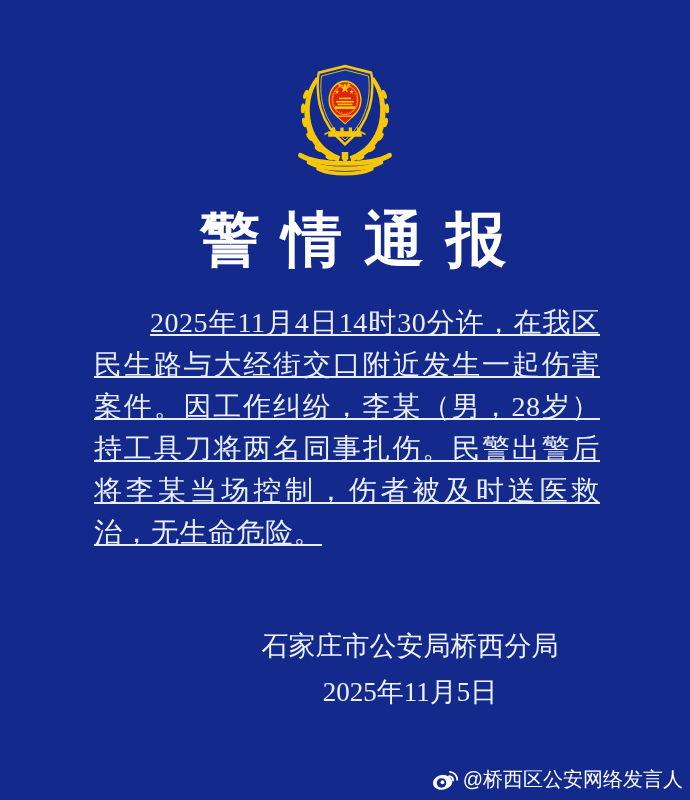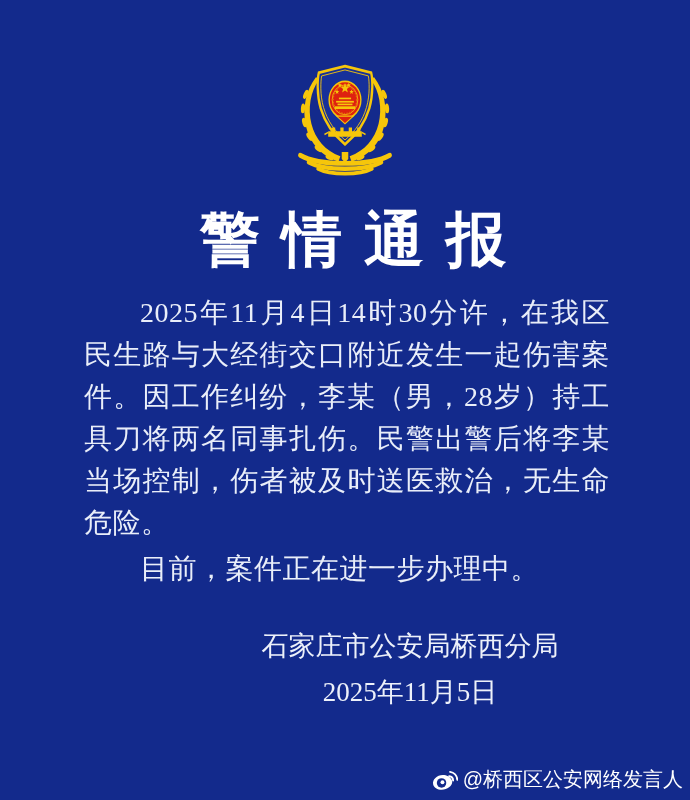--- a/index.html
+++ b/index.html
@@ -44,22 +44,23 @@
     top: 288px;
     left: 80px;
     width: 534px;
     font-size: 28px;
     line-height: 42px;
     letter-spacing: 0.5px;
     text-align: justify;
     color: #E9EEF9;
   }
   .body-text p {
-    margin: 4px;
+    margin: 14px;
     text-indent: 2em;
+    text-decoration: underline;
   }
   .signature {
     position: absolute;
     top: 628px;
     left: 150px;
     width: 520px;
     text-align: center;
     font-size: 27px;
     color: #EDF1FA;
   }
@@ -144,21 +145,20 @@
 
         <polygon points="102,118 138,118 120,132" fill="#DE2110" stroke="#F6C60A" stroke-width="2"></polygon>
       </g>
     </svg>
   </div>
 
   <h1 class="title">警情通报</h1>
 
   <div class="body-text">
     <p>2025年11月4日14时30分许，在我区民生路与大经街交口附近发生一起伤害案件。因工作纠纷，李某（男，28岁）持工具刀将两名同事扎伤。民警出警后将李某当场控制，伤者被及时送医救治，无生命危险。</p>
-    <p>目前，案件正在进一步办理中。</p>
   </div>
 
   <div class="signature">
     <div class="sig-agency">石家庄市公安局桥西分局</div>
     <div class="sig-date">2025年11月5日</div>
   </div>
 
   <div class="watermark">
     <span class="wicon">
       <svg width="27" height="24" viewBox="0 0 32 28" xmlns="http://www.w3.org/2000/svg">

